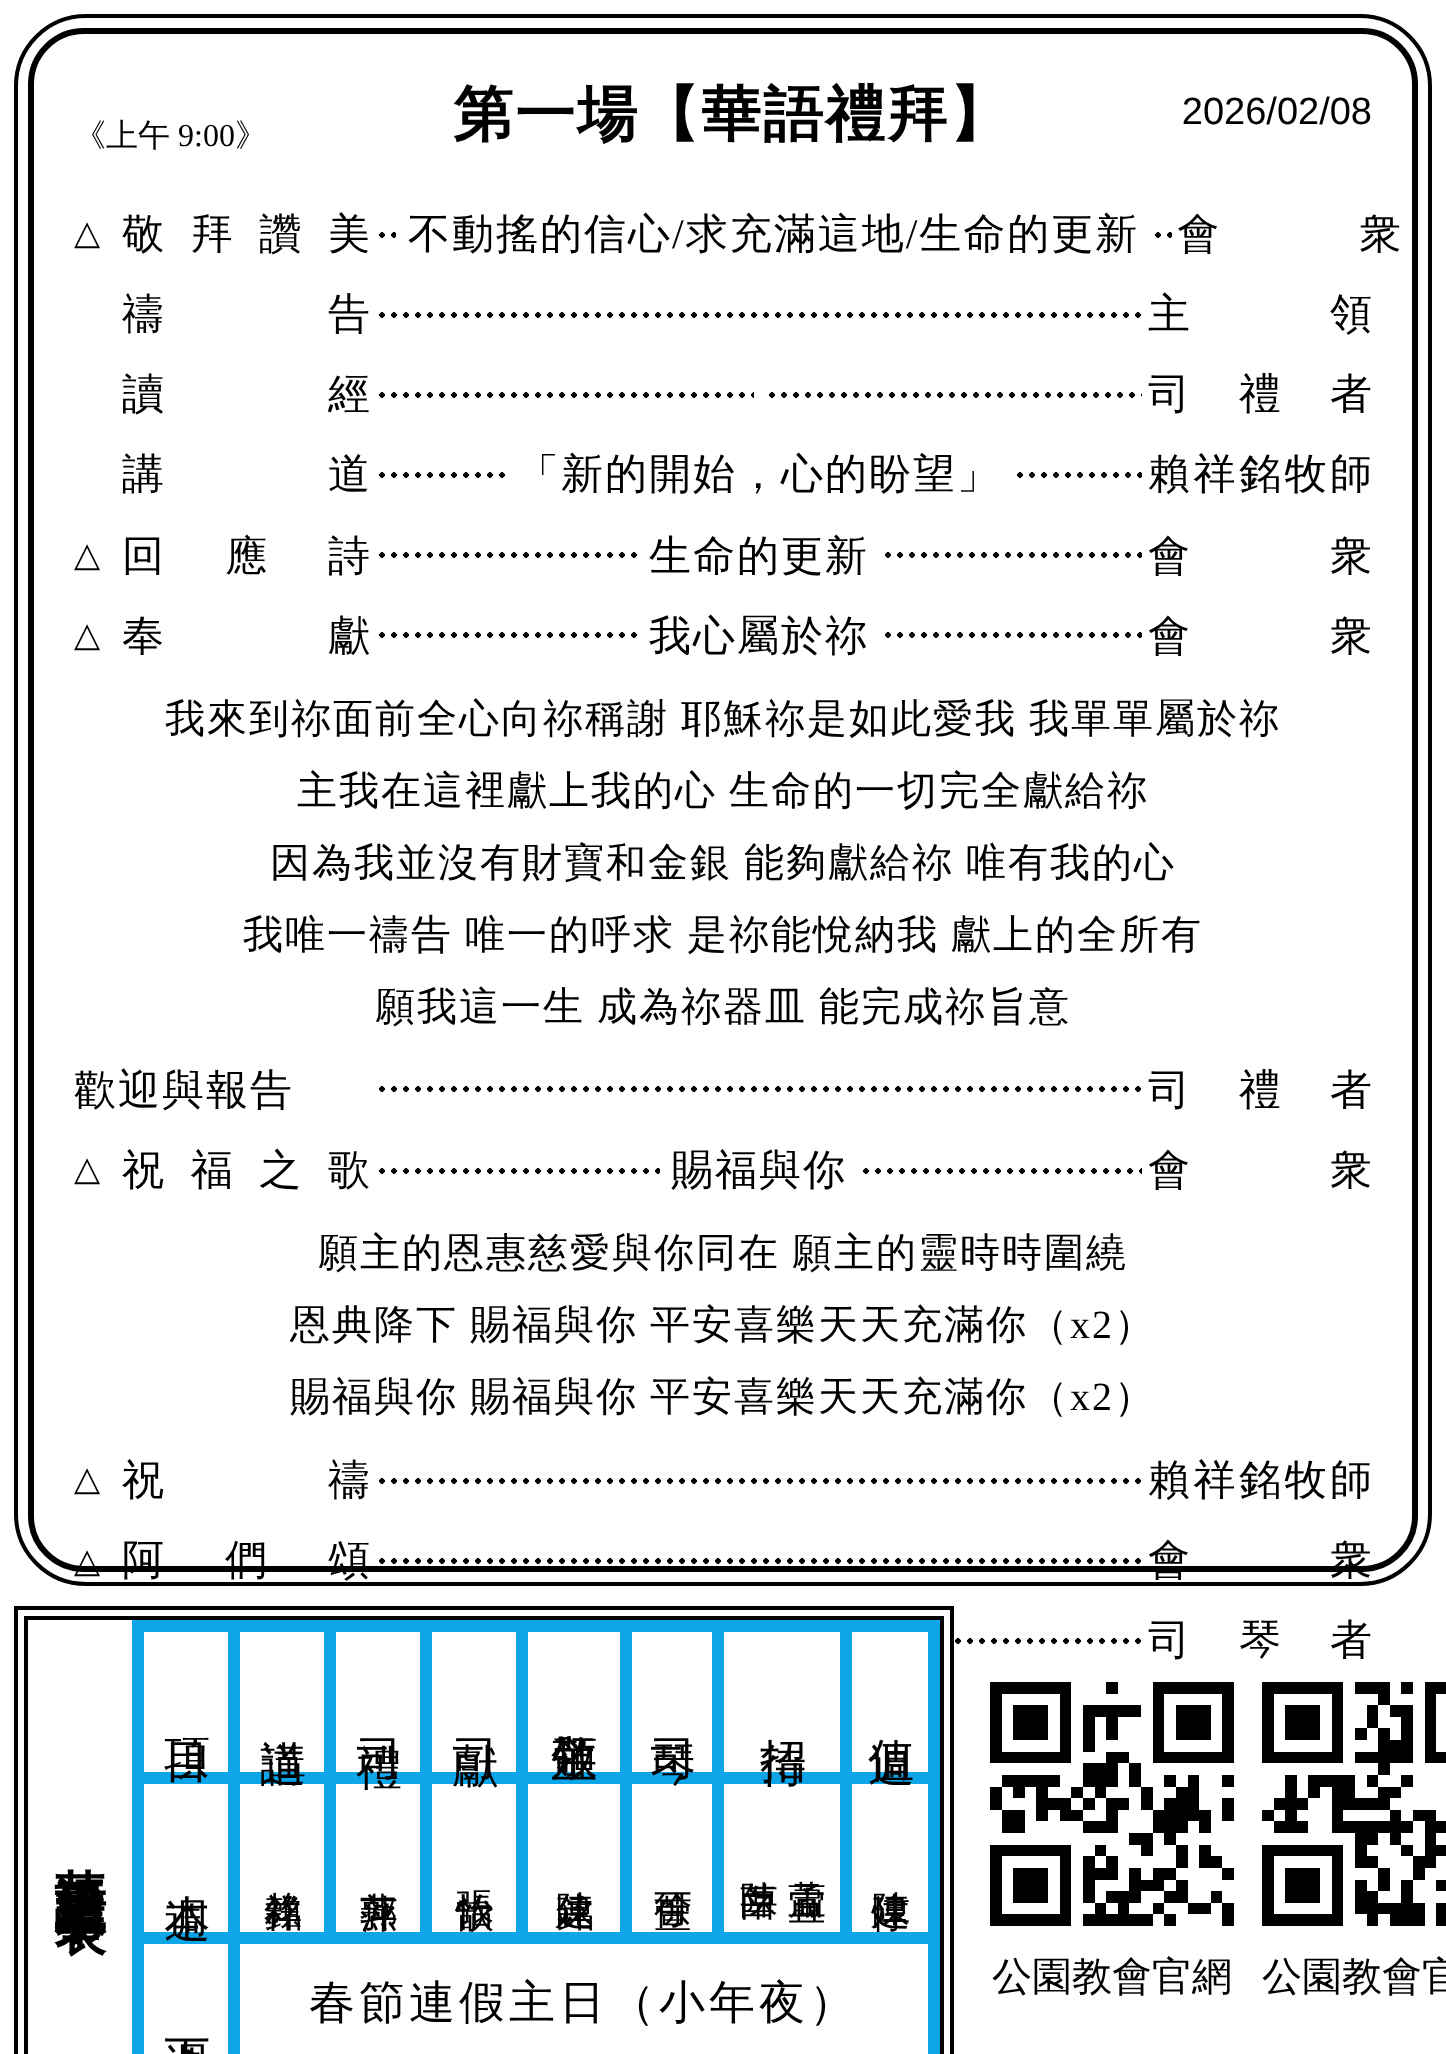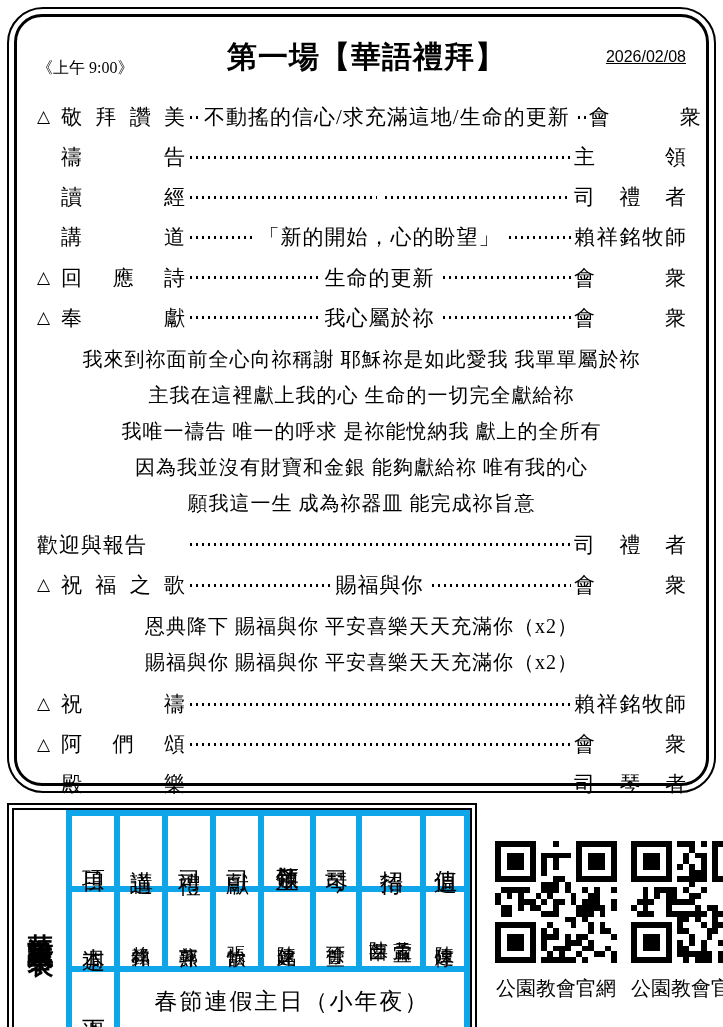--- a/index.html
+++ b/index.html
@@ -14,21 +14,21 @@
     border:2px solid #000;border-radius:36px;padding:5px;box-sizing:border-box;
   }
   .sheet-inner{
     width:100%;height:100%;box-sizing:border-box;
     border:3px solid #000;border-radius:28px;
     padding:18px 20px 0 20px;
   }
   .sheet-header{display:flex;align-items:center;}
   .svc-time{width:150px;font-size:16px;letter-spacing:0;margin-top:23px;}
   .svc-title{flex:1;text-align:center;font-size:30px;font-weight:bold;letter-spacing:1px;}
-  .svc-date{width:140px;text-align:right;font-size:16px;font-family:"Liberation Sans","DejaVu Sans",sans-serif;text-decoration:underline;}
+  .svc-date{width:140px;text-align:right;font-size:19px;font-family:"Liberation Sans","DejaVu Sans",sans-serif;}
   .program{margin-top:26px;}
   .pline{display:flex;align-items:center;font-size:21px;line-height:1.15;margin-bottom:16px;}
   .pfx{flex:0 0 24px;font-size:17px;}
   .plabel{flex:0 0 124px;text-align:justify;text-align-last:justify;}
   .pline.flush .plabel{flex:0 0 148px;text-align:left;text-align-last:left;letter-spacing:1px;}
   .pcenter{margin:0 3px;white-space:nowrap;letter-spacing:1px;}
   .prole{flex:0 0 112px;text-align:justify;text-align-last:justify;}
   .leader{
     flex:1 1 12px;min-width:10px;height:5px;align-self:center;margin:0 3px;
     background-image:radial-gradient(circle,#000 1.3px,transparent 1.5px);
@@ -126,42 +126,43 @@
         <span class="plabel">奉獻</span>
         <span class="leader"></span>
         <span class="pcenter">我心屬於祢</span>
         <span class="leader"></span>
         <span class="prole">會衆</span>
       </div>
 
       <div class="lyrics">
         <div>我來到祢面前全心向祢稱謝 耶穌祢是如此愛我 我單單屬於祢</div>
         <div>主我在這裡獻上我的心 生命的一切完全獻給祢</div>
+        <div>因為我並沒有財寶和金銀 能夠獻給祢 唯有我的心</div>
         <div>我唯一禱告 唯一的呼求 是祢能悅納我 獻上的全所有</div>
-        <div>因為我並沒有財寶和金銀 能夠獻給祢 唯有我的心</div>
         <div>願我這一生 成為祢器皿 能完成祢旨意</div>
       </div>
 
       <div class="pline flush">
 
         <span class="plabel">歡迎與報告</span>
         <span class="leader"></span>
         <span class="prole">司禮者</span>
       </div>
 
       <div class="pline">
         <span class="pfx">△</span>
         <span class="plabel">祝福之歌</span>
         <span class="leader"></span>
         <span class="pcenter">賜福與你</span>
         <span class="leader"></span>
         <span class="prole">會衆</span>
       </div>
 
       <div class="lyrics">
+        <div>願主的恩惠慈愛與你同在 願主的靈時時圍繞</div>
         <div>恩典降下 賜福與你 平安喜樂天天充滿你（x2）</div>
         <div>賜福與你 賜福與你 平安喜樂天天充滿你（x2）</div>
       </div>
 
       <div class="pline">
         <span class="pfx">△</span>
         <span class="plabel">祝禱</span>
         <span class="leader"></span>
         <span class="prole">賴祥銘牧師</span>
       </div>

